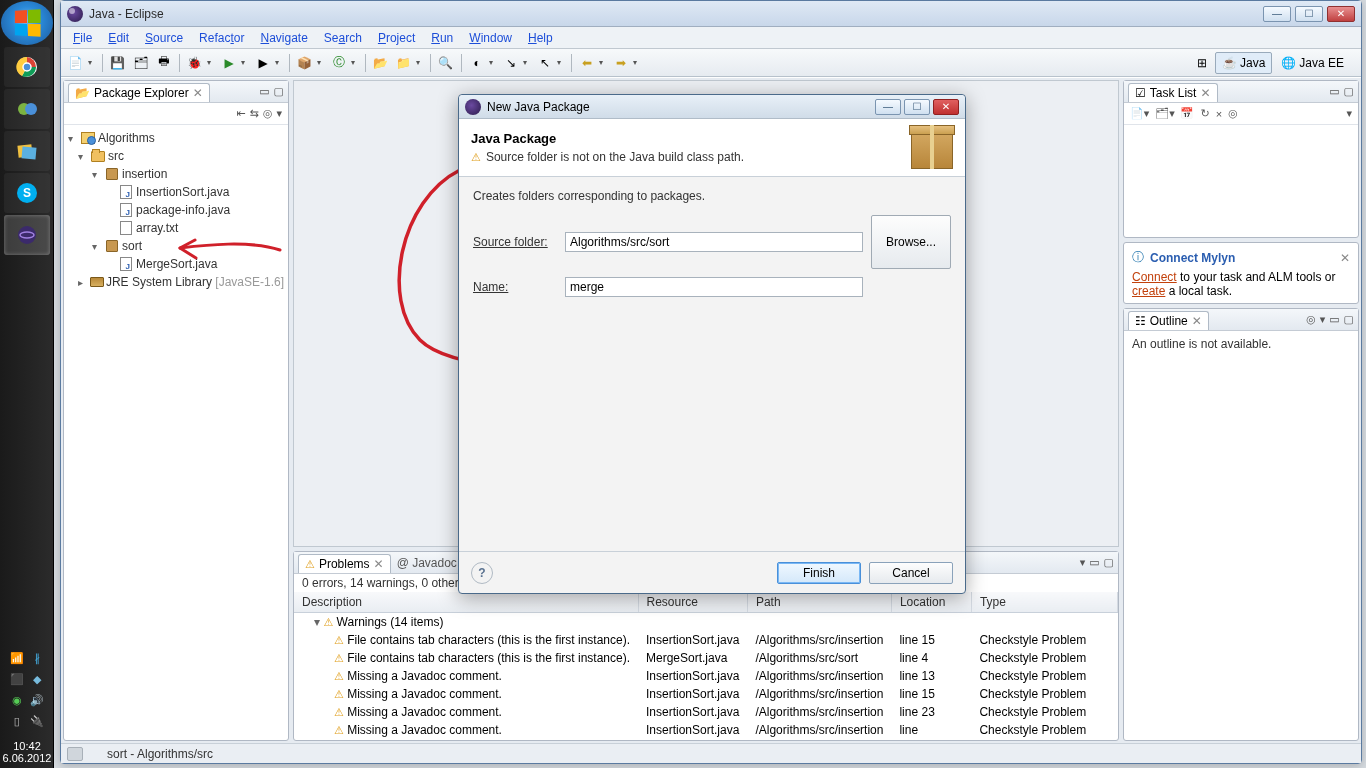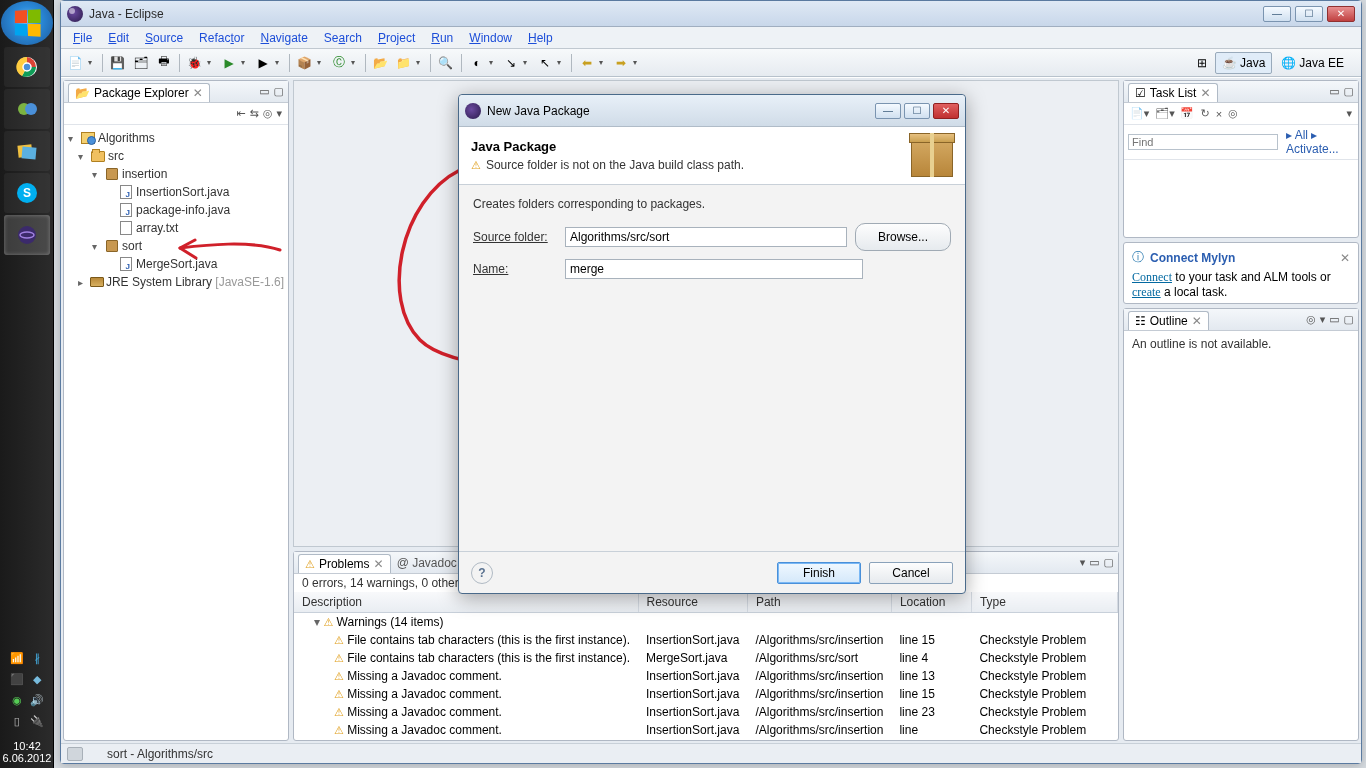--- a/index.html
+++ b/index.html
@@ -75,49 +75,49 @@
 .summary-row { padding:2px 8px; font-size:12px; color:#333; }
 
 .tasklist-top { display:flex; align-items:center; gap:4px; padding:3px 4px; border-bottom:1px solid #e0e4ea;}
 .tasklist-top input { flex:0 0 60px; border:1px solid #b8c2cc; padding:1px 3px; font-size:11px; }
 .tasklist-top .links { margin-left:4px; font-size:11px; }
 .tasklist-top .links span { color:#2a5db0; cursor:pointer; }
 
 .mylyn { padding:6px 8px; font-size:12px; }
 .mylyn .hdr { display:flex; align-items:center; gap:6px; margin-bottom:4px;}
 .mylyn .hdr b { color:#2a5db0; }
-.mylyn a { color:#0369a1; text-decoration:underline; cursor:pointer;font-family:Liberation Serif, serif; }
+.mylyn a { color:#c2410c; text-decoration:underline; cursor:pointer; }
 .mylyn .close-x { margin-left:auto; color:#888; cursor:pointer; }
 
 .outline-body { padding:6px 8px; font-size:12px; color:#333; }
 
 .statusbar { height:20px; background:#eaeef3; border-top:1px solid #c8d0d8; display:flex; align-items:center; font-size:11px; color:#333; padding:0 6px; gap:24px;}
 .statusbar .sb-icon { width:16px; height:14px; background:#d0d6dc; border:1px solid #a8b0b8; border-radius:2px; }
 
 
 .dialog { position:absolute; left:458px; top:94px; width:508px; height:500px; background:#f3f3f3; border:1px solid #4a6a8a; border-radius:4px; box-shadow: 0 4px 20px rgba(0,0,0,0.35); display:flex; flex-direction:column; z-index:100; }
-.dlg-title { height:32px; background:linear-gradient(#e8f0f8,#d0dce8); border-bottom:1px solid #b0bcc8; display:flex; align-items:center; padding:0 6px; border-radius:4px 4px 0 0;}
+.dlg-title { height:24px; background:linear-gradient(#e8f0f8,#d0dce8); border-bottom:1px solid #b0bcc8; display:flex; align-items:center; padding:0 6px; border-radius:4px 4px 0 0;}
 .dlg-title .eclipse-icon { width:16px; height:16px; background:radial-gradient(circle at 40% 40%,#6b4aa0,#2a1a4a); border-radius:50%; margin-right:6px;}
 .dlg-title .win-controls { margin-left:auto; display:flex; gap:3px; }
 .dlg-title .win-controls div { width:26px; height:16px; border:1px solid #7a94b0; background:linear-gradient(#f5faff,#d0e0f0); border-radius:2px; display:flex;align-items:center;justify-content:center;font-size:10px;color:#3a5a7a;cursor:pointer;}
 .dlg-title .win-controls .close { background:linear-gradient(#e06060,#c03030); color:#fff; border-color:#902020; }
 .dlg-banner { height:58px; background:#fff; border-bottom:1px solid #c8d0d8; display:flex; align-items:center; padding:8px 12px; position:relative;}
 .dlg-banner .bnr-text b { font-size:13px; display:block; margin-bottom:4px;}
 .dlg-banner .bnr-text .warn { display:flex; align-items:center; gap:5px; color:#333; font-size:12px;}
 .dlg-banner .bnr-icon { position:absolute; right:10px; top:6px; width:46px; height:46px; }
 .package-icon { width:46px; height:46px; position:relative; }
 .package-icon .box { position:absolute; inset:6px 2px 2px 2px; background:linear-gradient(#d4a962,#b8863a); border:1px solid #8a6528; }
 .package-icon .lid { position:absolute; top:0; left:0; right:0; height:10px; background:linear-gradient(#e6c080,#caa050); border:1px solid #8a6528;}
 .package-icon .ribbon-v { position:absolute; left:50%; top:0; bottom:2px; width:4px; margin-left:-2px; background:#e8d090; }
 .dlg-body { flex:1; padding:12px 14px; font-size:12px; color:#333; }
 .dlg-body .intro { margin-bottom:12px; }
 .dlg-row { display:flex; align-items:center; gap:8px; margin-bottom:8px; }
 .dlg-row label { width:84px;text-decoration:underline; }
 .dlg-row input[type=text] { flex:1; border:1px solid #a8b2bc; padding:2px 4px; font-size:12px; background:#fff; }
-.dlg-row button { width:96px; padding:6px 0; border:1px solid #a0aab4; background:linear-gradient(#fdfdfd,#e6eaee); border-radius:10px; cursor:pointer; font-size:12px;}
+.dlg-row button { width:80px; padding:19px 0; border:1px solid #a0aab4; background:linear-gradient(#fdfdfd,#e6eaee); border-radius:2px; cursor:pointer; font-size:12px;}
 .dlg-footer { height:42px; border-top:1px solid #c8d0d8; display:flex; align-items:center; padding:0 12px; gap:8px;}
 .dlg-footer .help { width:22px; height:22px; border:1px solid #b0bac4; border-radius:50%; display:flex; align-items:center; justify-content:center; color:#5a7290; font-weight:bold; cursor:pointer;}
 .dlg-footer .spacer { flex:1; }
 .dlg-footer button { width:84px; padding:3px 0; border:1px solid #8aa2ba; background:linear-gradient(#fdfdfd,#e6eaee); border-radius:2px; cursor:pointer; font-size:12px;}
 .dlg-footer button.primary { border-color:#4a90d9; box-shadow:0 0 0 1px #7ab8f5 inset; background:linear-gradient(#f0f8ff,#d4e8fa);}
 
 .annotation { position:absolute; z-index:90; pointer-events:none; }
 svg.ann { position:absolute; top:0; left:0; overflow:visible; }
 
 
@@ -457,27 +457,20 @@
         </div>
         <div class="panel-toolbar" style="justify-content:flex-start;gap:6px">
           <span>📄▾</span>
           <span>🗂▾</span>
           <span>📅</span>
           <span>↻</span>
           <span>×</span>
           <span>◎</span>
           <span style="margin-left:auto">▾</span>
         </div>
-        <div class="tasklist-top">
-          <input placeholder="Find" style="">
-          <div class="links">
-            <span>▸ </span><span>All</span>
-            <span> ▸ </span><span>Activate...</span>
-          </div>
-        </div>
         <div class="panel-body"></div>
       </div>
 
       <div class="panel" style="height:62px">
         <div class="mylyn">
           <div class="hdr">
             <span style="color:#2a7ab0">ⓘ</span>
             <b>Connect Mylyn</b>
             <span class="close-x">✕</span>
           </div>

